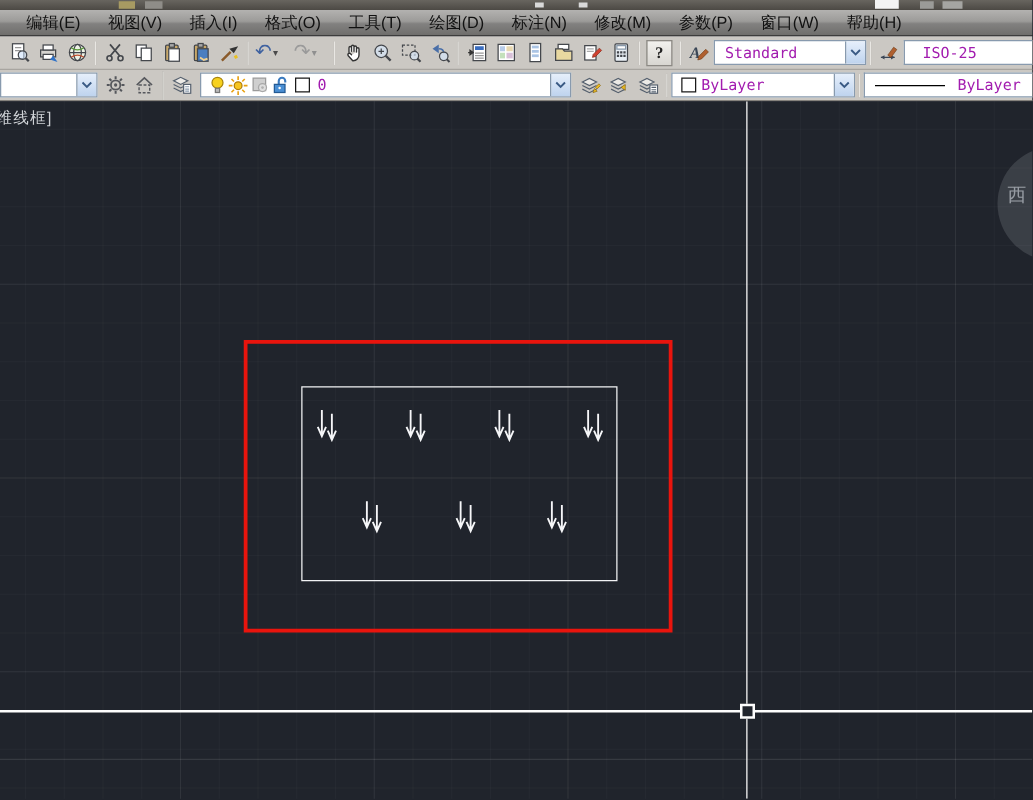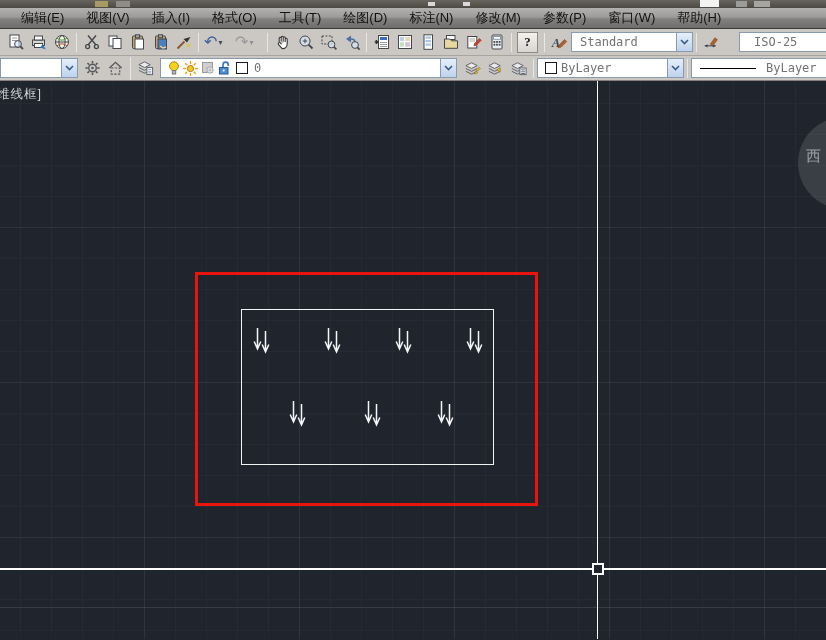--- a/index.html
+++ b/index.html
@@ -24,21 +24,21 @@
   .tbbtn { width: 23px; height: 23px; display: flex; align-items: center; justify-content: center; flex: 0 0 auto; position: relative; }
   .tbbtn svg { display: block; }
   .tbbtn.withdd { width: 31px; justify-content: flex-start; padding-left: 2px; }
   .dd { font-size: 8px; color: #4a4a4a; margin-left: 1px; }
   .dd.dim { color: #8f8f8f; }
   .helpbtn { border: 1px solid #8c8984; background: linear-gradient(#f2f1ee,#d8d6d1); width: 21px; height: 21px;
              display:flex; align-items:center; justify-content:center; font-weight: bold; font-size: 13px;
              font-family: "Liberation Serif", serif; color: #222; margin-left: 2px; }
 
   .combo { height: 20px; background: #fff; border: 1px solid #889aae; display: flex; align-items: center;
-           font-family: "DejaVu Sans Mono", monospace; font-size: 12px; color: #737373; overflow: hidden; flex: 0 0 auto; }
+           font-family: "DejaVu Sans Mono", monospace; font-size: 12px; color: #a21caf; overflow: hidden; flex: 0 0 auto; }
   .combo .val { padding-left: 8px; white-space: nowrap; }
   .combo .chev { margin-left: auto; width: 16px; align-self: stretch; border-left: 1px solid #889aae;
                  background: linear-gradient(#e6effb,#bed3ee); display: flex; align-items: center; justify-content: center; }
   .cicon { display: flex; align-items: center; justify-content: center; width: 17px; height: 18px; flex: 0 0 auto; }
   .layerline { width: 56px; height: 1px; background: #000; margin: 0 10px 0 8px; flex: 0 0 auto; }
 
   
   .canvas { position: relative; width: 826px; height: 558px; background-color: #20242c; overflow: hidden;
     background-image:
       linear-gradient(rgba(255,255,255,0.05) 1px, transparent 1px),
@@ -303,21 +303,21 @@
   <div class="tbbtn">
       <span class="cicon">
         <svg width="20" height="20" viewBox="0 0 20 20">
           <line x1="2" y1="14.5" x2="15" y2="14.5" stroke="#3a4656" stroke-width="1.2"></line>
           <path d="M2 14.5 l3.4-2 v4z" fill="#3a4656"></path>
           <path d="M15 14.5 l-3.4-2 v4z" fill="#3a4656"></path>
           <path d="M8.5 12.5 l5.5-7.5 3 2.2 -5.5 7.5z" fill="#b06030" stroke="#6e3a14" stroke-width=".6"></path>
         </svg>
       </span>
     </div>
-  <div class="combo" style="flex:1 1 auto;border-right:none;margin-left:16px;">
+  <div class="combo" style="flex:1 1 auto;border-right:none;">
     <span class="val" style="padding-left:14px;">ISO-25</span>
   </div>
 </div>
 
 <div class="toolbar toolbar3">
   <div class="combo" style="width:78px;">
     <span class="val"></span>
     <span class="chev">
         <svg width="9" height="6" viewBox="0 0 9 6">
           <polyline points="1,1 4.5,4.6 8,1" fill="none" stroke="#3a5a84" stroke-width="1.5"></polyline>

